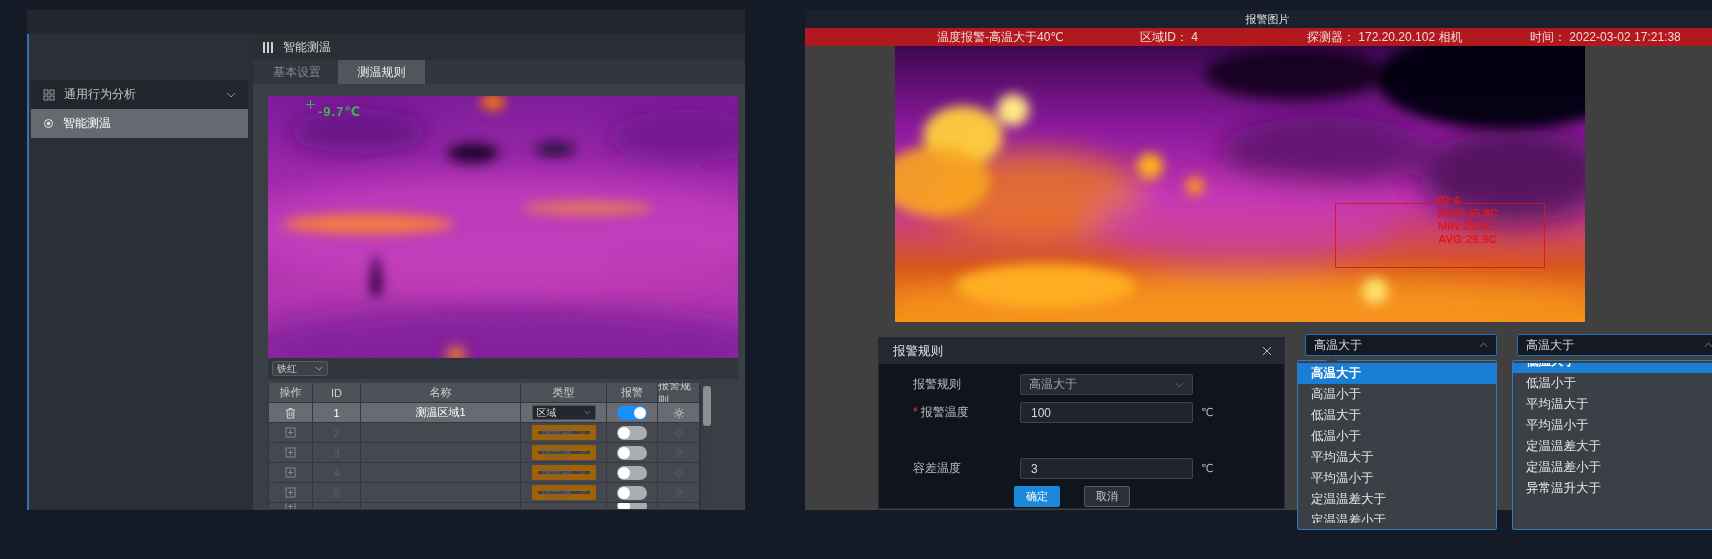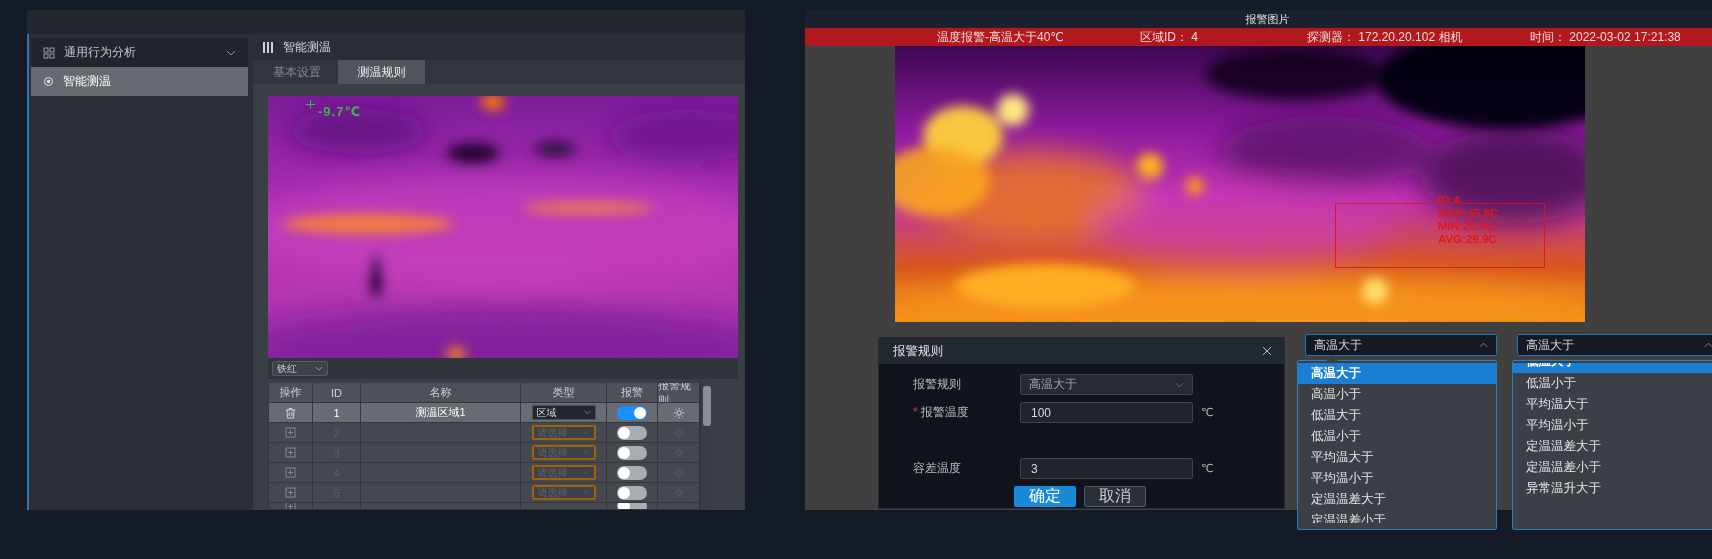--- a/index.html
+++ b/index.html
@@ -4,21 +4,21 @@
 <style>
   * { margin:0; padding:0; box-sizing:border-box; }
   html,body { background:#0d1119; }
   body { font-family:"Liberation Sans","DejaVu Sans",sans-serif; }
   .canvas { position:relative; width:1712px; height:559px; background:#141b26; overflow:hidden; }
 
   
   .lw { position:absolute; left:27px; top:10px; width:718px; height:500px; background:#3a3e45; }
   .lw-top { position:absolute; left:0; top:0; width:718px; height:24px; background:#23272e; }
   .lw-side { position:absolute; left:0; top:24px; width:226px; height:476px; background:#2b2f36; border-left:2px solid #2e73b6; }
-  .sb-item { position:absolute; left:2px; right:5px; height:29px; display:flex; align-items:center; gap:9px; padding:0 12px; font-size:12px; color:#c3c6ca; cursor:pointer; }
+  .sb-item { position:absolute; left:2px; right:5px; height:29px; display:flex; align-items:center; gap:9px; padding:0 12px; font-size:12px; color:#c3c6ca; cursor:pointer;margin-top:42px; }
   .sb-group { top:4px; background:#22262c; }
   .sb-sel { top:33px; background:#66696f; color:#ffffff; }
   .sb-chev { margin-left:auto; color:#8a8e94; display:flex; }
   .icon { display:inline-flex; align-items:center; justify-content:center; }
 
   .lw-main { position:absolute; left:226px; top:24px; width:492px; height:476px; background:#3a3e45; }
   .main-hd { position:absolute; left:0; top:0; width:492px; height:26px; background:#2a2e35; display:flex; align-items:center; gap:10px; padding-left:10px; color:#d6d8db; font-size:12px; }
   .bars-icon { display:inline-flex; gap:2px; }
   .bars-icon i { display:block; width:2px; height:11px; background:#cfd2d6; }
   .main-tabs { position:absolute; left:0; top:26px; width:492px; height:24px; background:#31353c; }
@@ -40,21 +40,21 @@
   .trow { display:flex; width:432px; border-bottom:1px solid #34383e; }
   .trow > div { border-right:1px solid #34383e; display:flex; align-items:center; justify-content:center; overflow:hidden; }
   .trow > div:first-child { border-left:1px solid #34383e; }
   .c-op{width:45px;} .c-id{width:48px;} .c-name{width:160px;} .c-type{width:86px;} .c-al{width:51px;} .c-rule{width:42px;}
   .thead { height:20px; background:#4e5258; color:#ced1d5; }
   .tdata { height:20px; background:#45494f; color:#5c6066; }
   .tdata.active { background:#686c72; color:#ffffff; }
   .trow-partial { height:7px; }
   .type-box { width:64px; height:15px; border-radius:2px; display:flex; align-items:center; justify-content:space-between; padding:0 4px; font-size:10px; cursor:pointer; }
   .type-box.on { background:#24282e; border:1px solid #4d5157; color:#d7d9dc; }
-  .type-box.off { background:#3e4248; border:2px solid #a16207; color:#61656b; }
+  .type-box.off { background:#3e4248; border:6px solid #a16207; color:#61656b; }
   .toggle { width:30px; height:14px; border-radius:7px; position:relative; cursor:pointer; }
   .toggle .knob { position:absolute; top:1px; width:12px; height:12px; border-radius:50%; background:#ffffff; }
   .toggle.on { background:#1890ff; } .toggle.on .knob { right:1px; }
   .toggle.off { background:#a9acb1; } .toggle.off .knob { left:1px; }
   .gear-on { color:#d4d7da; } .gear-off { color:#5d6167; }
   .op-on { color:#d2d5d8; } .op-off { color:#85888d; }
   .tbl-scroll { position:absolute; right:0; top:0; width:12px; height:127px; background:#3a3e44; border-left:1px solid #2f333a; }
   .tbl-thumb { position:absolute; left:2px; top:3px; width:8px; height:40px; border-radius:3px; background:#8b8e93; }
 
   
@@ -72,21 +72,21 @@
   .dlg { position:absolute; left:73px; top:327px; width:407px; height:172px; background:#10151d; border:1px solid #262c37; }
   .dlg-hd { position:absolute; left:0; top:0; width:100%; height:26px; background:#232933; display:flex; align-items:center; padding:0 14px; color:#dfe1e4; font-size:12.5px; }
   .dlg-close { position:absolute; right:12px; top:8px; color:#b9bdc3; cursor:pointer; display:flex; }
   .frow { position:absolute; left:0; width:100%; height:21px; }
   .flabel { position:absolute; left:34px; top:0; width:104px; line-height:21px; font-size:12px; color:#b9bcc1; }
   .req:before { content:"*"; color:#d43b3b; margin-right:3px; }
   .fctrl { position:absolute; left:141px; top:0; width:173px; height:21px; }
   .funit { position:absolute; left:322px; top:0; line-height:21px; font-size:11px; color:#b9bcc1; }
   .dlg-select { width:100%; height:100%; background:#262b33; border:1px solid #3c424c; border-radius:2px; display:flex; align-items:center; justify-content:space-between; padding:0 8px; font-size:12px; color:#9ca0a6; cursor:pointer; }
   .fld-input { width:100%; height:100%; background:#20252d; border:1px solid #3e444e; border-radius:2px; color:#d7dadd; font-size:12px; padding:0 10px; font-family:inherit; outline:none; }
-  .btn { position:absolute; top:148px; width:62px; height:21px; border-radius:2px; font-size:16px; display:flex; align-items:center; justify-content:center; cursor:pointer; }
+  .btn { position:absolute; top:148px; width:46px; height:21px; border-radius:2px; font-size:11px; display:flex; align-items:center; justify-content:center; cursor:pointer; }
   .btn-ok { left:135px; background:#1989d8; color:#ffffff; }
   .btn-cancel { left:205px; background:#2a303a; border:1px solid #555b66; color:#c9ccd1; }
 
   
   .dd-sel { position:absolute; height:22px; background:#141922; border:1px solid #2472b8; border-radius:2px; display:flex; align-items:center; justify-content:space-between; padding:0 8px; font-size:12px; color:#d7d9dc; cursor:pointer; }
   .dd1-sel { left:500px; top:324px; width:192px; }
   .dd2-sel { left:712px; top:324px; width:205px; }
   .dd-list { position:absolute; background:#3b3f46; border:1px solid #2a7ec0; border-radius:2px; padding-top:2px; }
   .dd1-list { left:492px; top:350px; width:200px; height:170px; }
   .dd2-list { left:707px; top:350px; width:212px; height:170px; }

